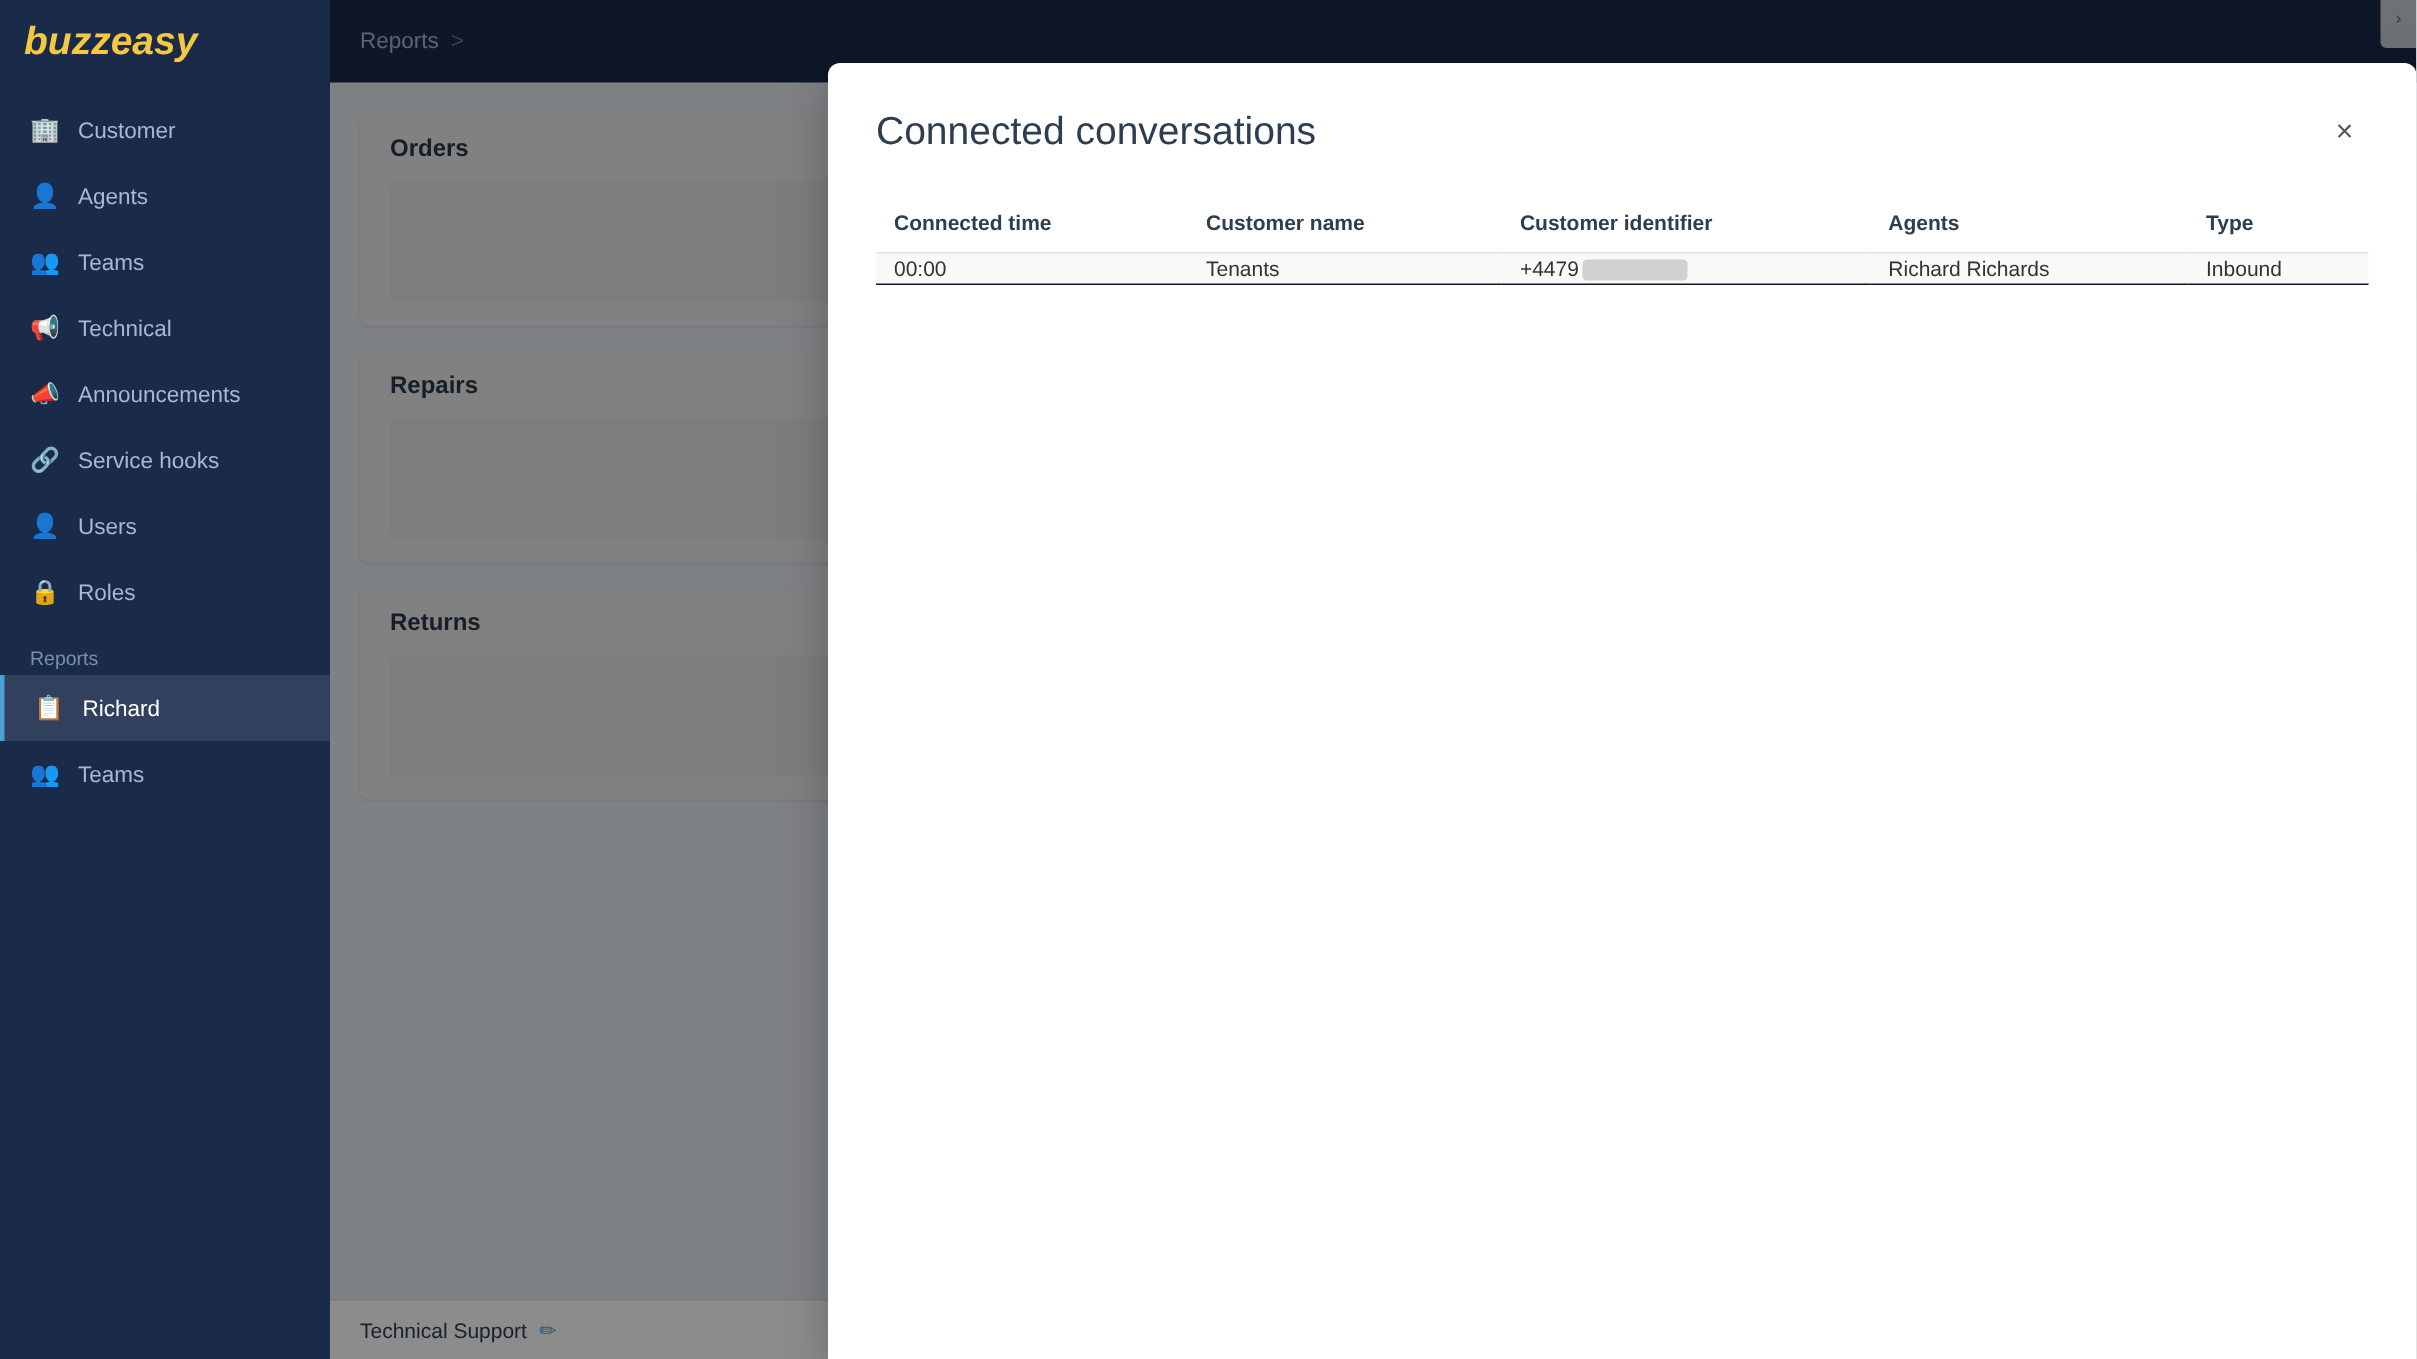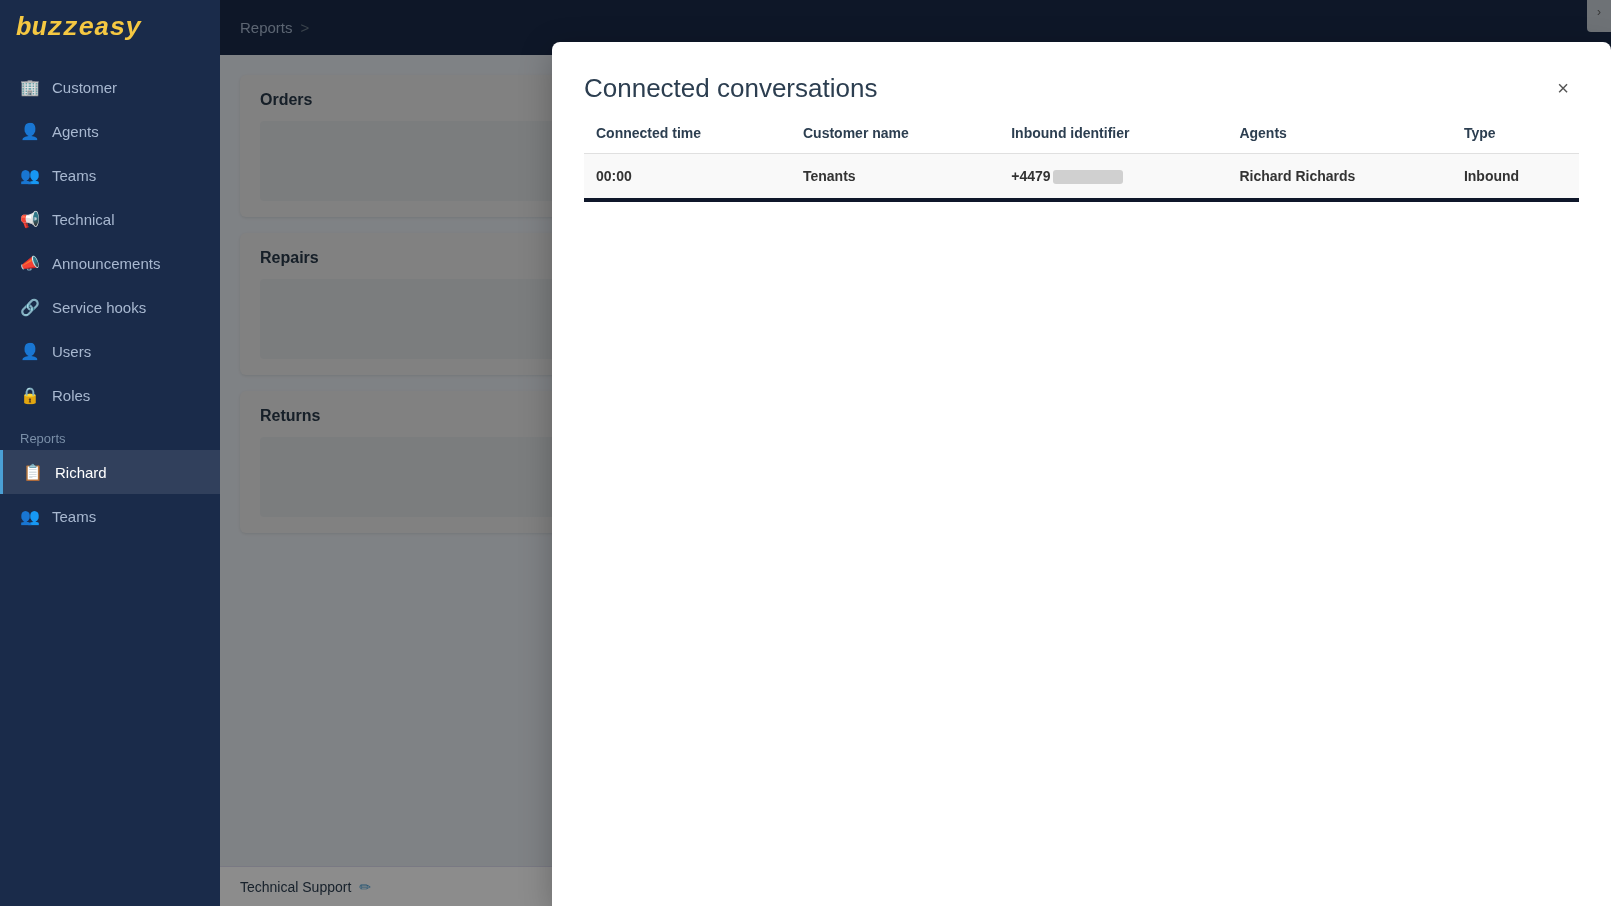--- a/index.html
+++ b/index.html
@@ -20,21 +20,21 @@
       height: 55px;
       background: #1a2b4a;
       display: flex;
       align-items: center;
     }
     .logo-text {
       font-size: 26px;
       font-weight: bold;
       color: #f5c842;
       font-style: italic;
-      font-family: Liberation Mono, monospace;
+      font-family: Liberation Sans, sans-serif;
       text-align: right;
     }
     .sidebar-nav {
       flex: 1;
       padding-top: 10px;
     }
     .sidebar-item {
       display: flex;
       align-items: center;
       gap: 12px;
@@ -150,23 +150,22 @@
       right: 0;
       bottom: 0;
       background: #fff;
       border-radius: 8px 8px 0 0;
       z-index: 200;
       padding: 30px 32px;
       box-shadow: 0 8px 32px rgba(0,0,0,0.25);
     }
     .modal-header {
       display: flex;
-      align-items: center;
       justify-content: space-between;
-      margin-bottom: 13px;
+      margin-bottom: 28px;
     }
     .modal-title {
       font-size: 26px;
       font-weight: 400;
       color: #2c3e50;
     }
     .modal-close {
       width: 32px;
       height: 32px;
       display: flex;
@@ -186,25 +185,24 @@
     .conv-table th {
       text-align: left;
       font-size: 14px;
       font-weight: 600;
       color: #2c3e50;
       padding: 8px 12px 12px;
       border-bottom: 1px solid #e0e0e0;
       margin-top: 41px;
     }
     .conv-table td {
-      padding: 14px 12px;
+      padding: 2px 12px;
       font-size: 14px;
       color: #333;
-      border-bottom: 4px solid #0f172a;
-      font-weight: bold;
+      border-bottom: 1px solid #0f172a;
     }
     .conv-table tr:first-child td { background: #f9f9f9; }
 
     .blurred-text {
       display: inline-block;
       background: #d0d0d0;
       color: transparent;
       border-radius: 3px;
       user-select: none;
       width: 70px;
@@ -351,21 +349,21 @@
     <div class="modal-header">
       <h2 class="modal-title">Connected conversations</h2>
       <div class="modal-close">×</div>
     </div>
 
     <table class="conv-table">
       <thead>
         <tr>
           <th>Connected time</th>
           <th>Customer name</th>
-          <th>Inbound identifier</th>
+          <th>Customer identifier</th>
           <th>Agents</th>
           <th>Type</th>
         </tr>
       </thead>
       <tbody>
         <tr class="table-row">
           <td>00:00</td>
           <td>Tenants</td>
           <td>
             <span>+4479</span><span class="blurred-text">&nbsp;</span>

